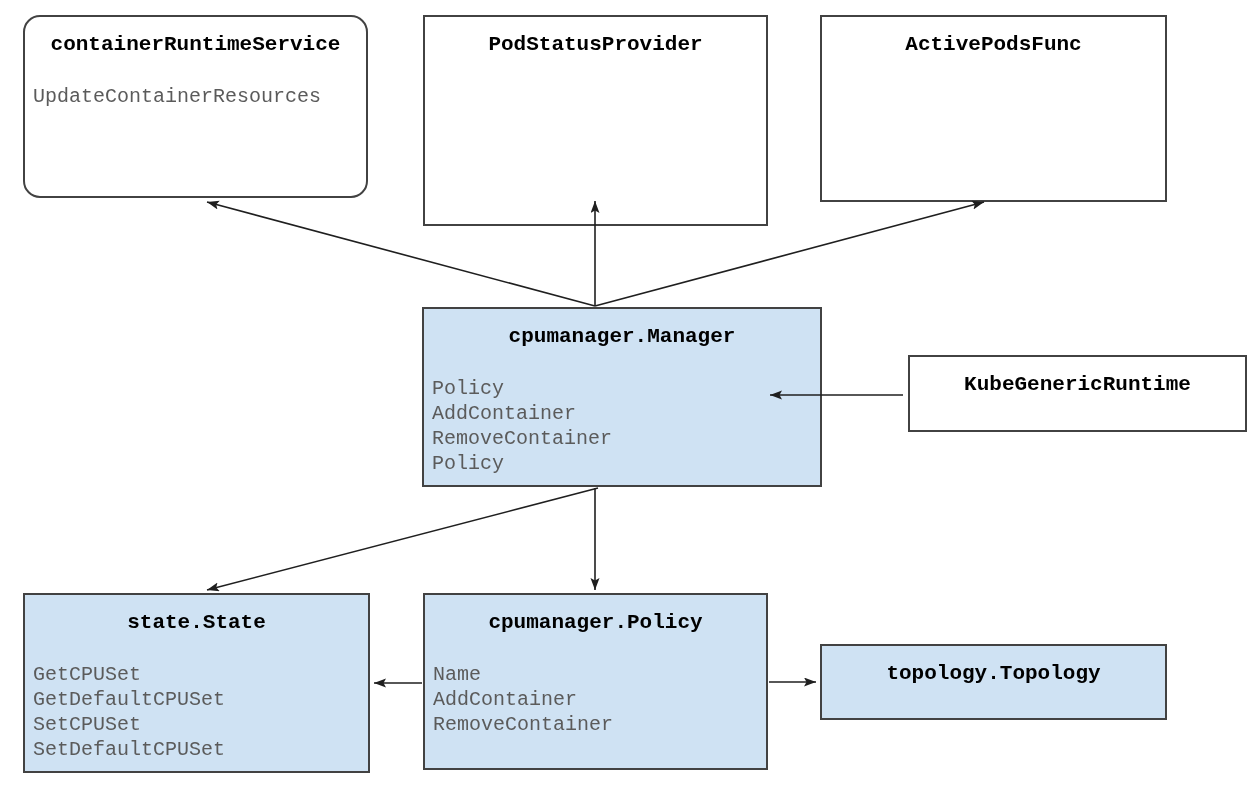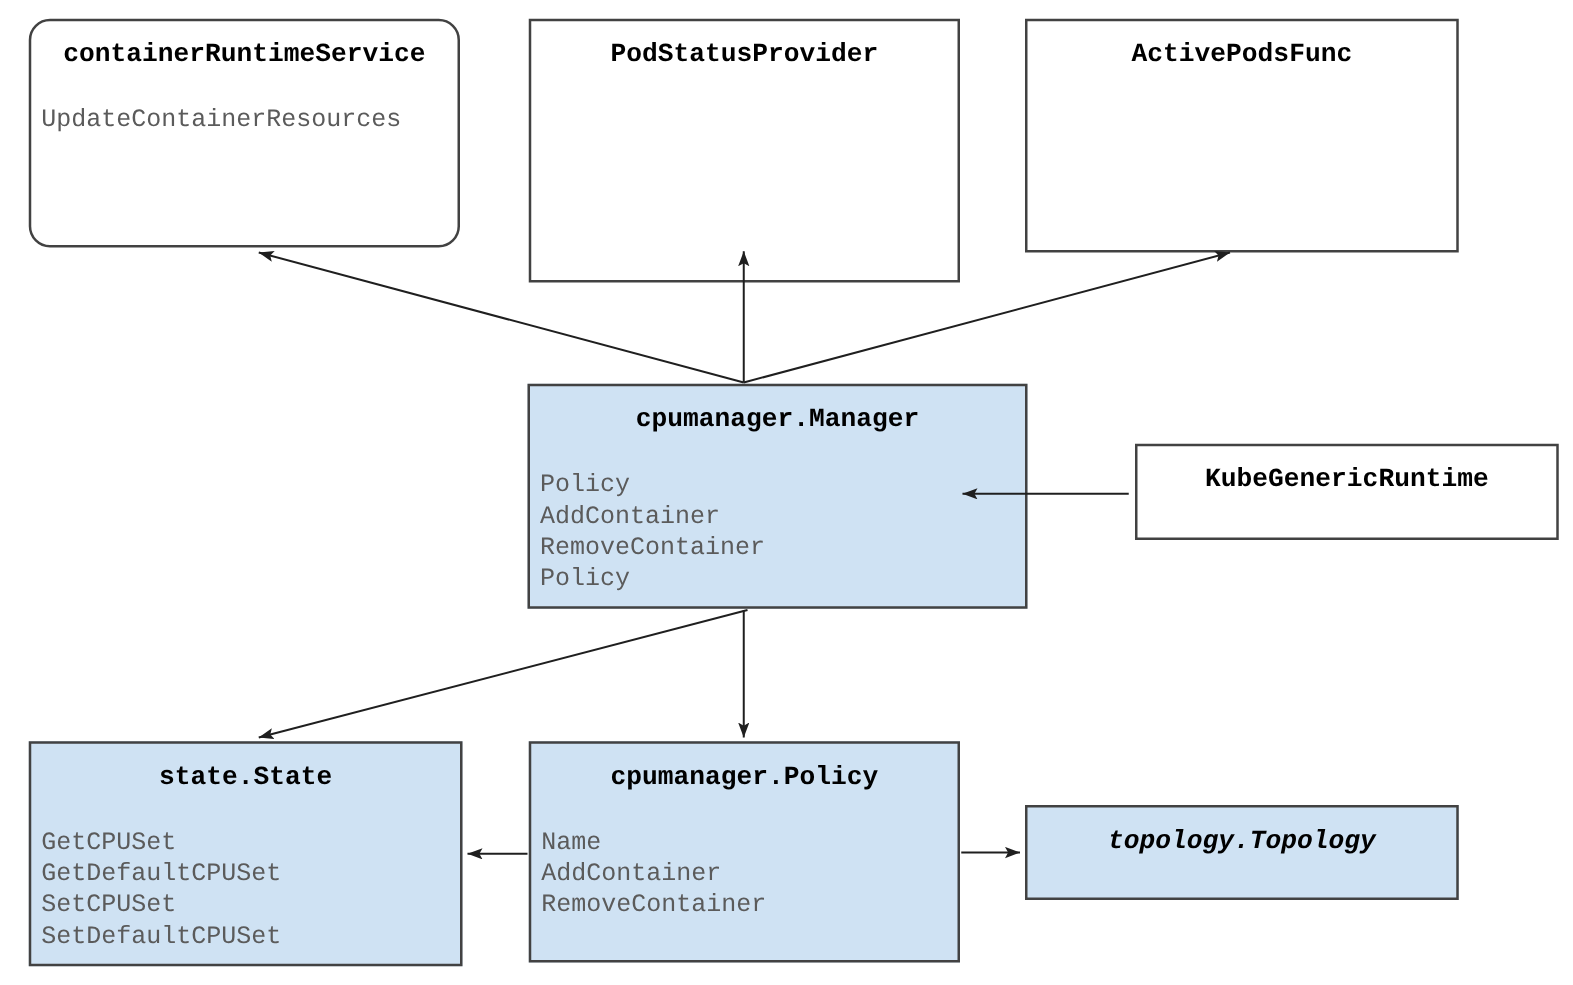--- a/index.html
+++ b/index.html
@@ -95,21 +95,21 @@
         </div>
       </div>
       <div class="box blue" style="left: 423px; top: 593px; width: 345px; height: 177px;">
         <div class="box-title">cpumanager.Policy</div>
         <div class="box-methods">
           <div class="box-method">Name</div>
           <div class="box-method">AddContainer</div>
           <div class="box-method">RemoveContainer</div>
         </div>
       </div>
-      <div class="box blue" style="left: 820px; top: 644px; width: 347px; height: 76px; font-style: italic;">
+      <div class="box blue" style="left: 820px; top: 644px; width: 347px; height: 76px;">
         <div class="box-title">topology.Topology</div>
       </div>
     </div>
   <svg id="connectors" viewBox="0 0 1258 788" xmlns="http://www.w3.org/2000/svg">
     <defs>
       <marker id="arrowhead" markerUnits="userSpaceOnUse" markerWidth="14" markerHeight="10" refX="12" refY="4.5" orient="auto">
         <path d="M0,0 L12,4.5 L0,9 L2.5,4.5 z" fill="#1f1f1f"></path>
       </marker>
     </defs>
     <g id="edge-lines">

